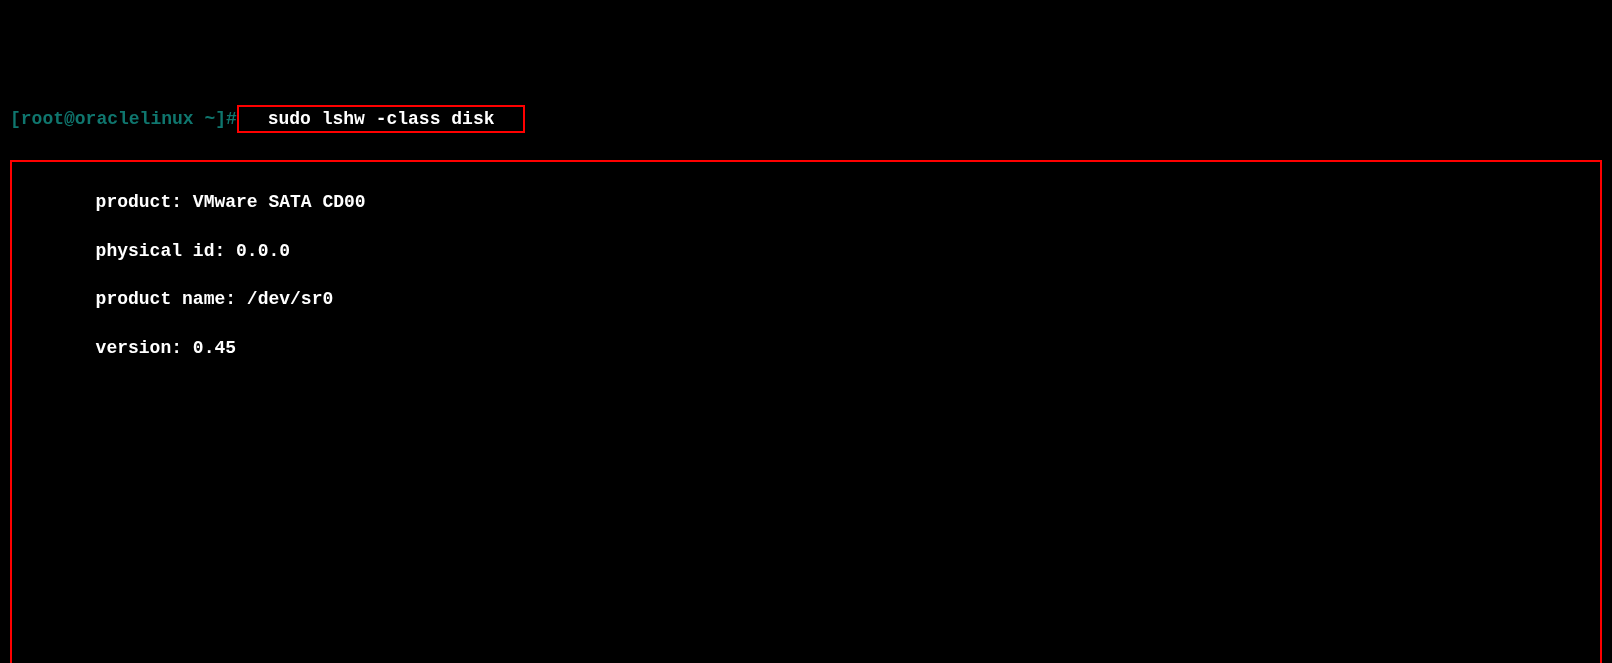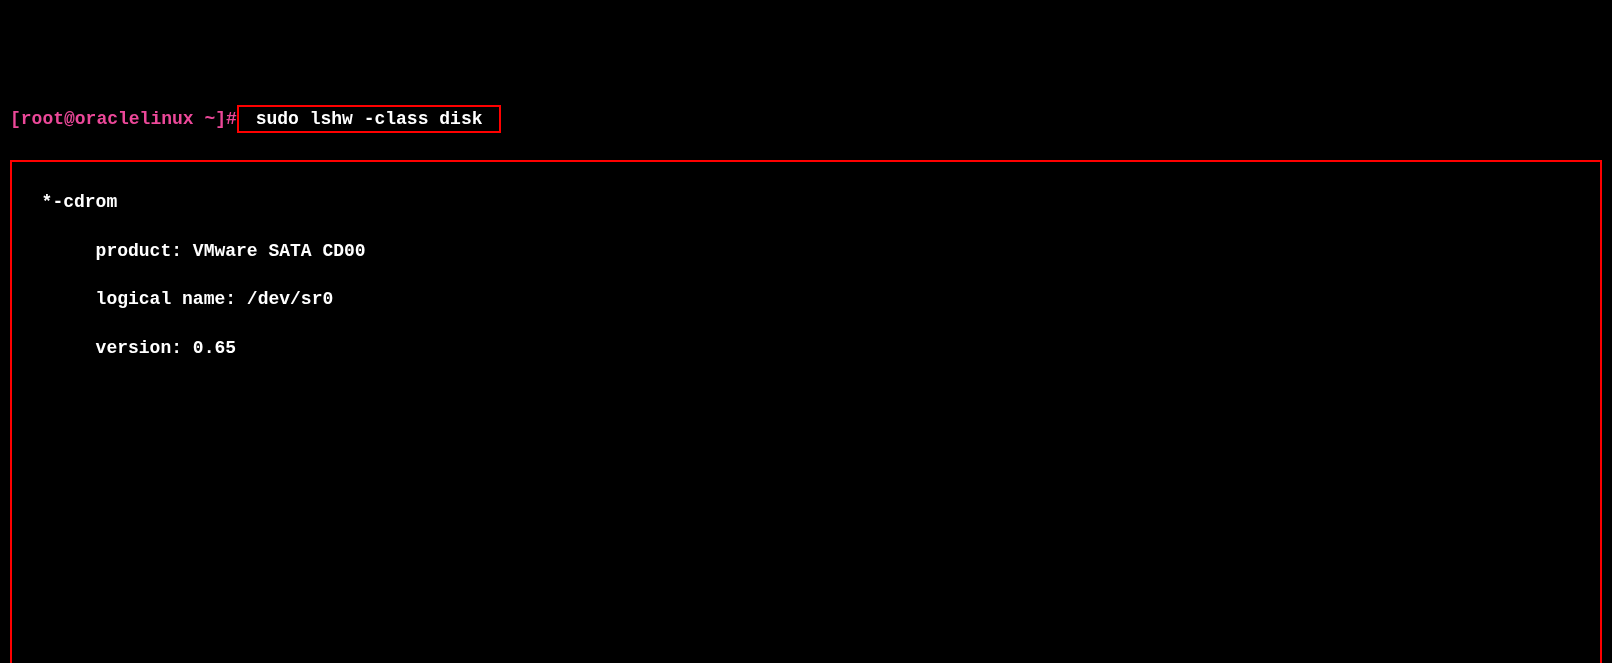--- a/index.html
+++ b/index.html
@@ -17,49 +17,49 @@
       height: 663px;
       padding: 8px 10px;
       white-space: pre;
       font-weight: bold;
     }
     .term-line {
       display: block;
       white-space: pre;
     }
     .prompt-text {
-      color: #ec4899;
+      color: #0f766e;
     }
     .cmd-box {
       border: 2px solid #ff0000;
-      padding: 0 6px;
+      padding: 0 18px;
       display: inline-block;
     }
     .output-box {
       border: 2px solid #ff0000;
       padding: 4px 8px;
       display: block;
       margin-top: 2px;
     }
     .output-line {
       display: block;
       white-space: pre;
     }
   </style>
 </head>
 <body>
 
 
 
 <span class="term-line"><span class="prompt-text">[root@oraclelinux ~]#</span><span class="cmd-box"><span> sudo lshw -class disk </span></span></span>
 <div class="output-box">
-<span class="output-line">  *-cdrom</span>
 <span class="output-line">       product: VMware SATA CD00</span>
-<span class="output-line">       logical name: /dev/sr0</span>
-<span class="output-line">       version: 0.65</span>
+<span class="output-line">       physical id: 0.0.0</span>
+<span class="output-line">       product name: /dev/sr0</span>
+<span class="output-line">       version: 0.45</span>
 
 
 
 
 
 
 
 
 
 

